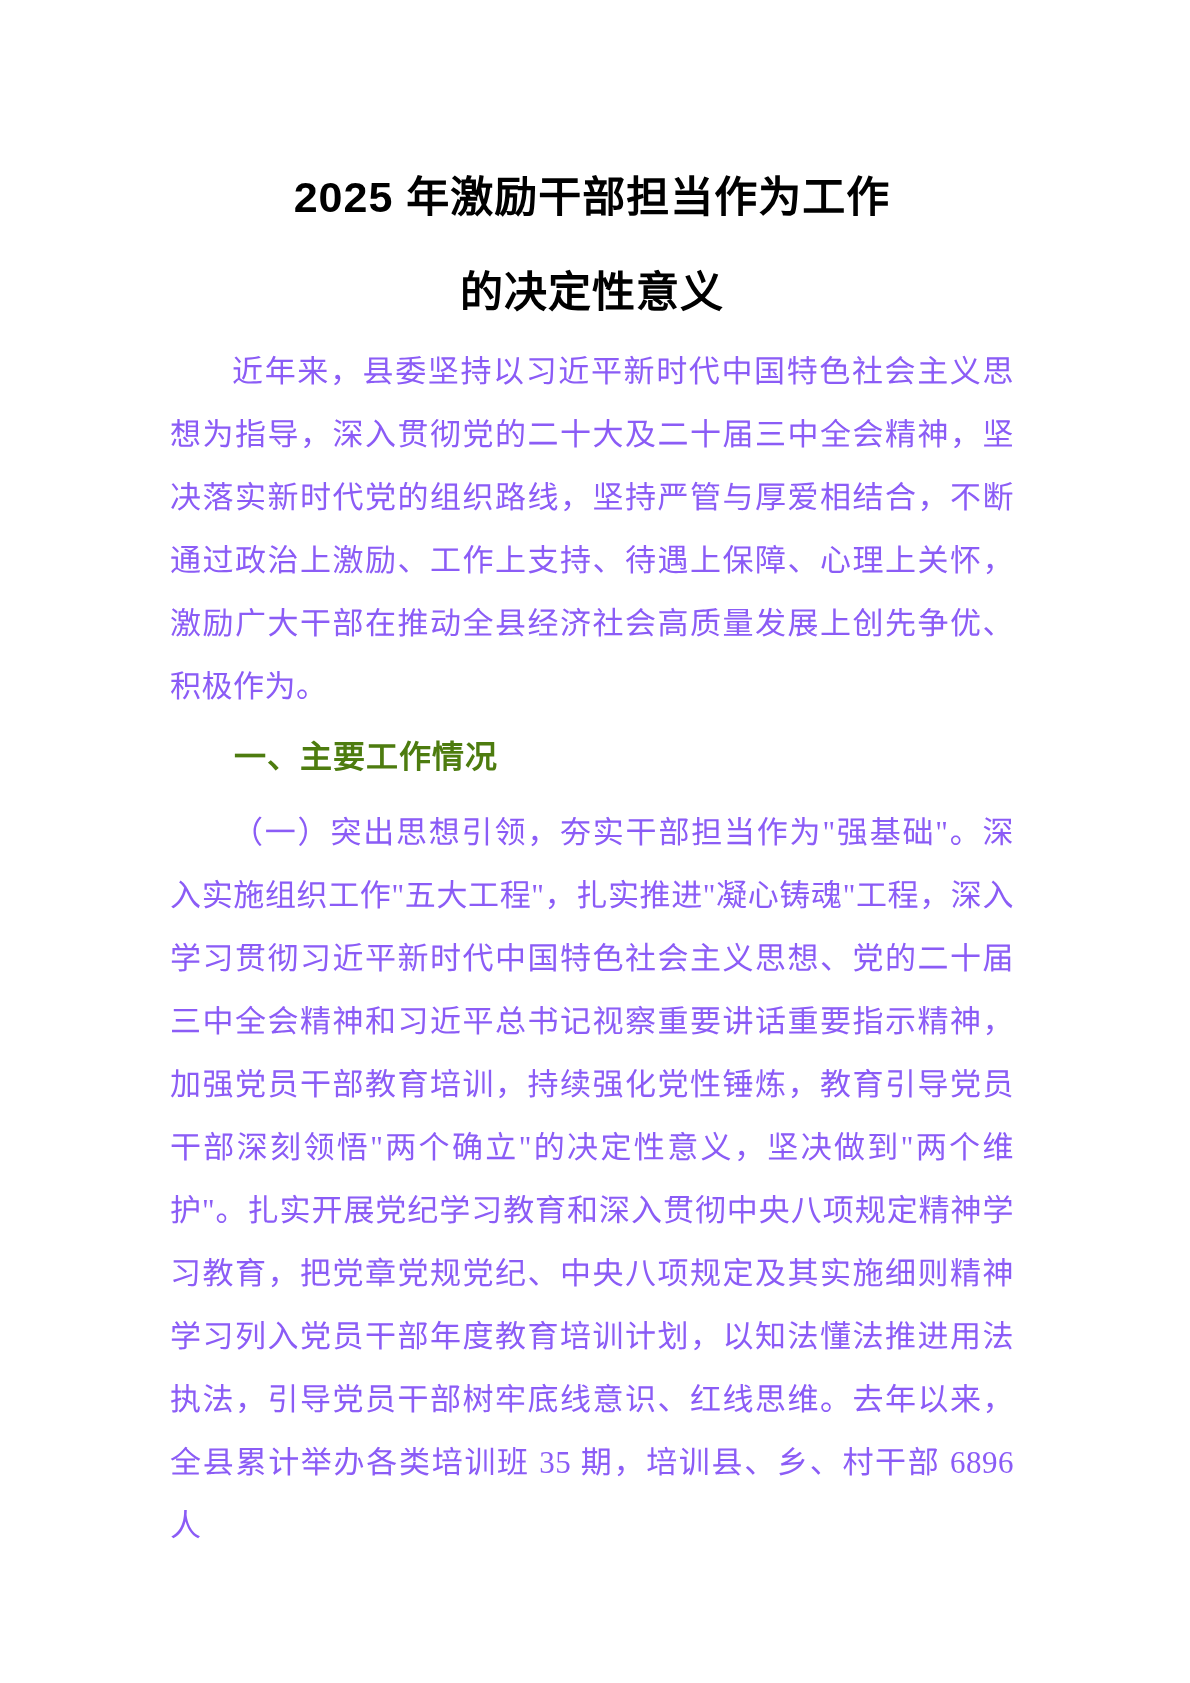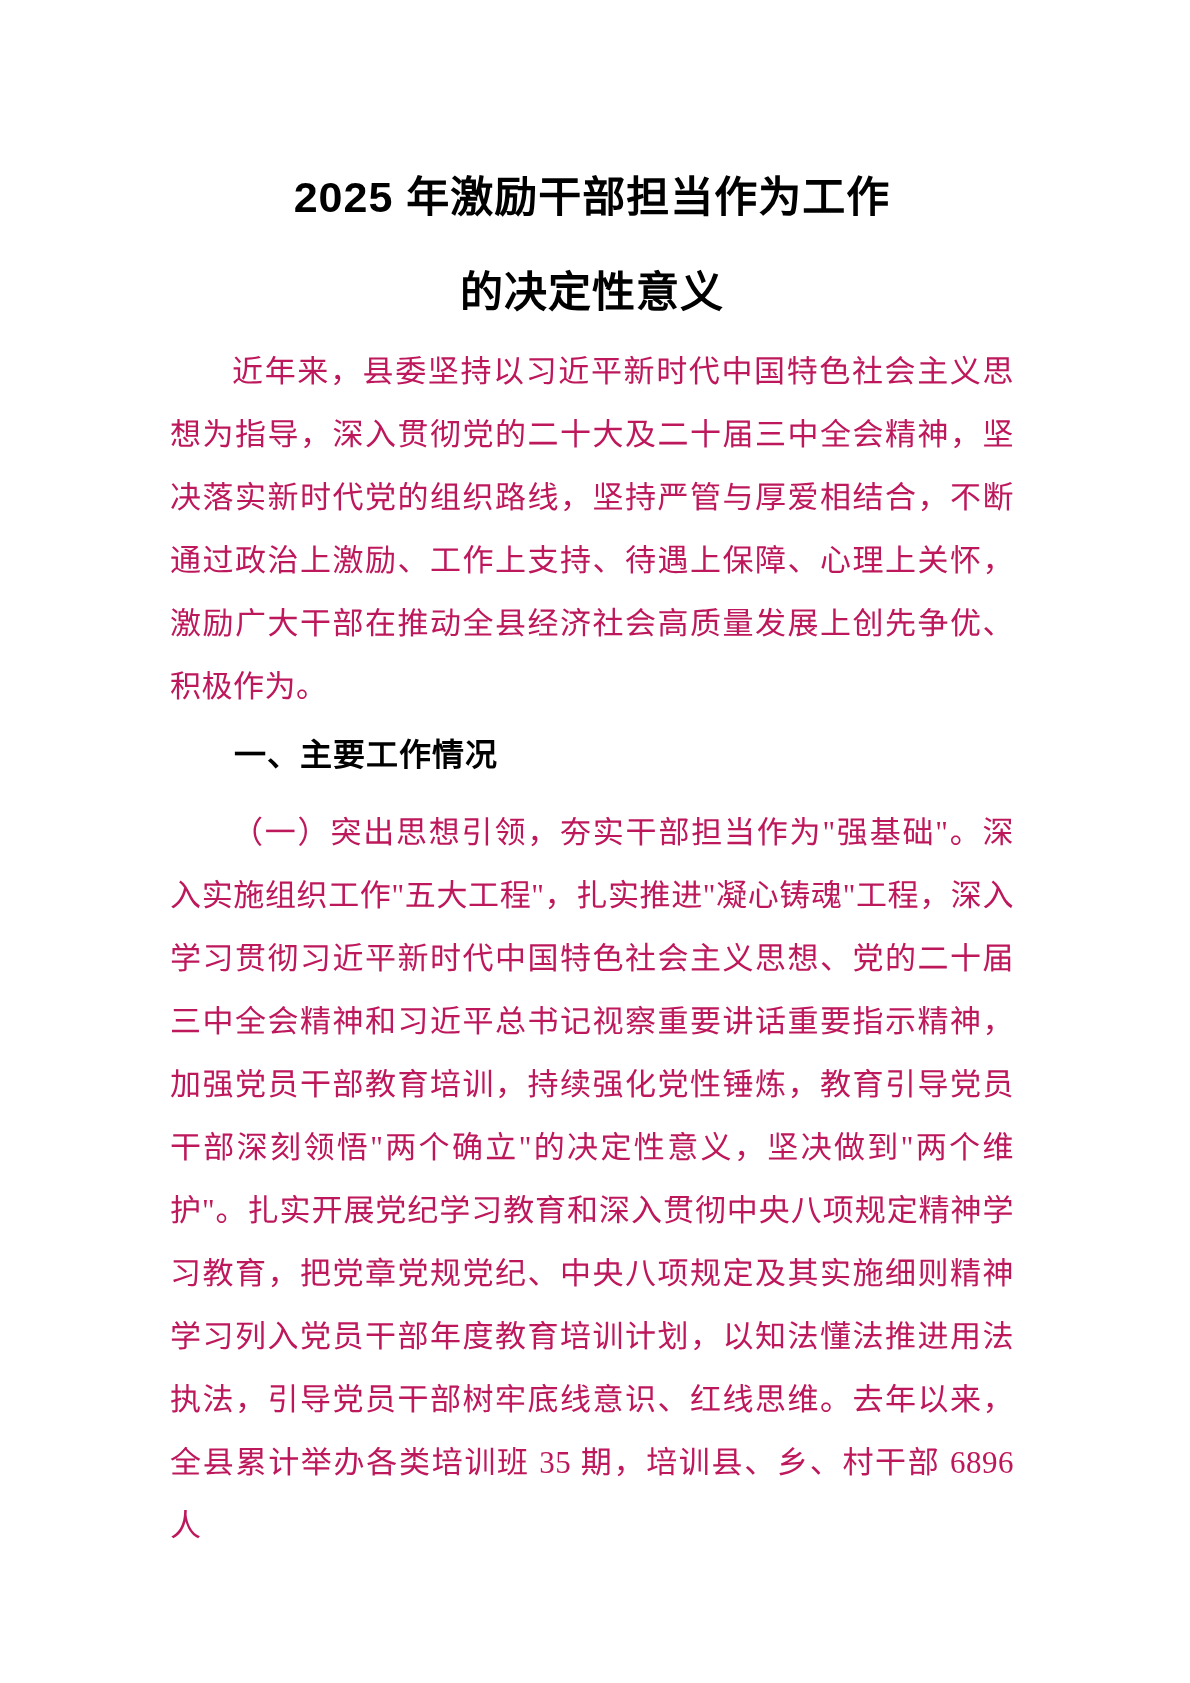--- a/index.html
+++ b/index.html
@@ -37,32 +37,32 @@
   .body-para {
     margin: 0;
     padding: 0;
     font-family: "Liberation Serif", "DejaVu Serif", serif;
     font-weight: 400;
     font-size: 31px;
     line-height: 63px;
     text-align: justify;
     text-indent: 2em;
     letter-spacing: 0.5px;
-    color: #be185d;
+    color: #8b5cf6;
   }
   .section-heading {
     margin: 8px 0 12px 0;
     padding: 0;
-    font-family: Liberation Mono, monospace;
+    font-family: Liberation Sans, sans-serif;
     font-weight: 700;
     font-size: 32px;
     line-height: 63px;
     text-indent: 2em;
     letter-spacing: 1px;
-    color: #000000;
+    color: #4d7c0f;
   }
 </style>
 </head>
 <body>
 
 <div class="page">
 
   <h1 class="doc-title">
     <span class="title-line">2025 年激励干部担当作为工作</span>
     <span class="title-line">的决定性意义</span>

